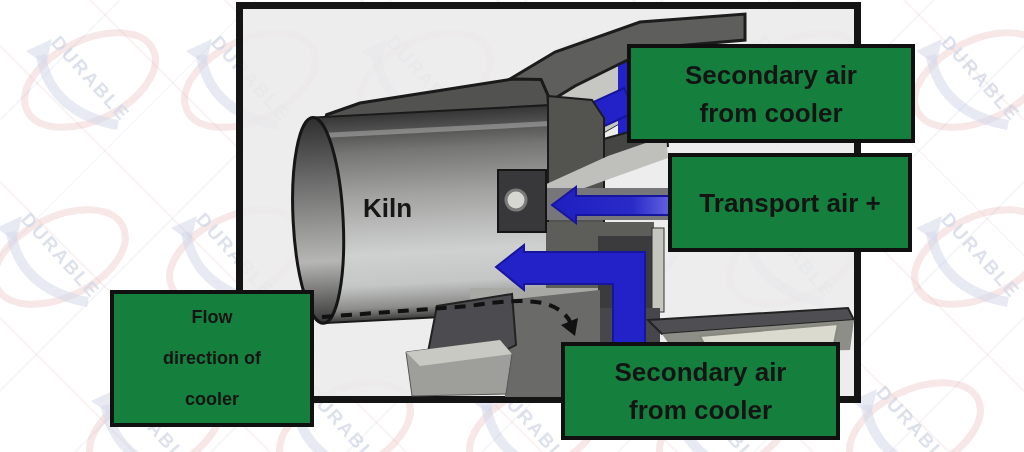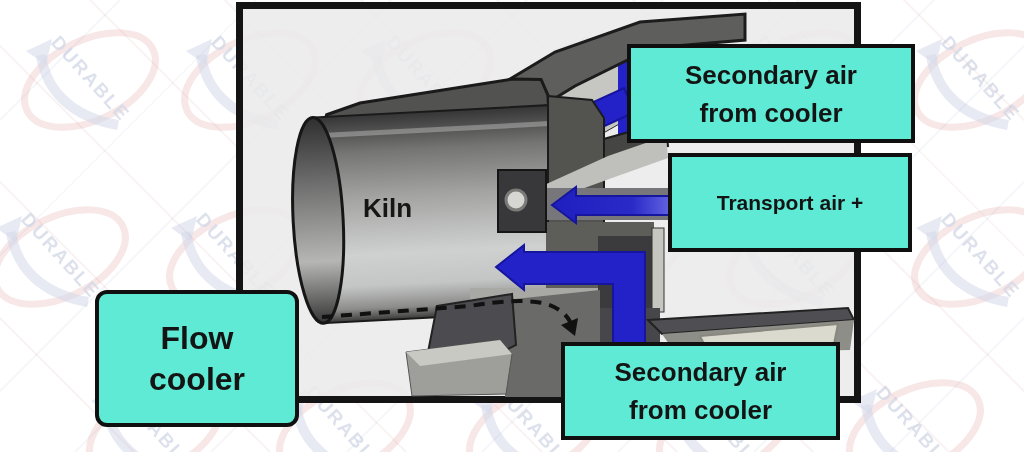--- a/index.html
+++ b/index.html
@@ -29,31 +29,31 @@
     border:7px solid #141414;
     background:rgba(234,234,234,0.86);
     z-index:2;
   }
   .scene{
     position:absolute;left:0;top:0;width:1024px;height:452px;
     z-index:3;pointer-events:none;
   }
   .label-box{
     position:absolute;z-index:4;
-    background:#5eead4;
+    background:#15803d;
     border:4px solid #101010;
     display:flex;flex-direction:column;
     align-items:center;justify-content:center;
     text-align:center;
     color:#141414;font-weight:bold;
   }
   .label-box .ln{white-space:nowrap;}
   .box-sec-top   {left:627px;top:44px;width:280px;height:91px;font-size:26px;line-height:38px;}
-  .box-transport {left:668px;top:153px;width:236px;height:91px;font-size:21px;line-height:38px;}
-  .box-flow      {left:95px;top:290px;width:196px;height:129px;font-size:32px;line-height:41px;border-radius:12px;}
+  .box-transport {left:668px;top:153px;width:236px;height:91px;font-size:26px;line-height:38px;}
+  .box-flow      {left:110px;top:290px;width:196px;height:129px;font-size:18px;line-height:41px;}
   .box-sec-bot   {left:561px;top:342px;width:271px;height:90px;font-size:26px;line-height:38px;}
 </style>
 </head>
 <body>
 
 <div id="wm-layer">
     <div class="watermark" style="left: 10px; top: 15px;"><svg width="160" height="130" viewBox="0 0 160 130">
         <g transform="rotate(-26 80 65)">
           <ellipse cx="80" cy="65" rx="70" ry="40" fill="none" stroke="#d98b8b" stroke-width="7" opacity="0.55"></ellipse>
         </g>
@@ -272,19 +272,20 @@
   <div class="ln">Secondary air</div>
   <div class="ln">from cooler</div>
 </div>
 
 <div class="label-box box-transport">
   <div class="ln">Transport air +</div>
 </div>
 
 <div class="label-box box-flow">
   <div class="ln">Flow</div>
+  <div class="ln">direction of</div>
   <div class="ln">cooler</div>
 </div>
 
 <div class="label-box box-sec-bot">
   <div class="ln">Secondary air</div>
   <div class="ln">from cooler</div>
 </div>
 
 </body></html>

